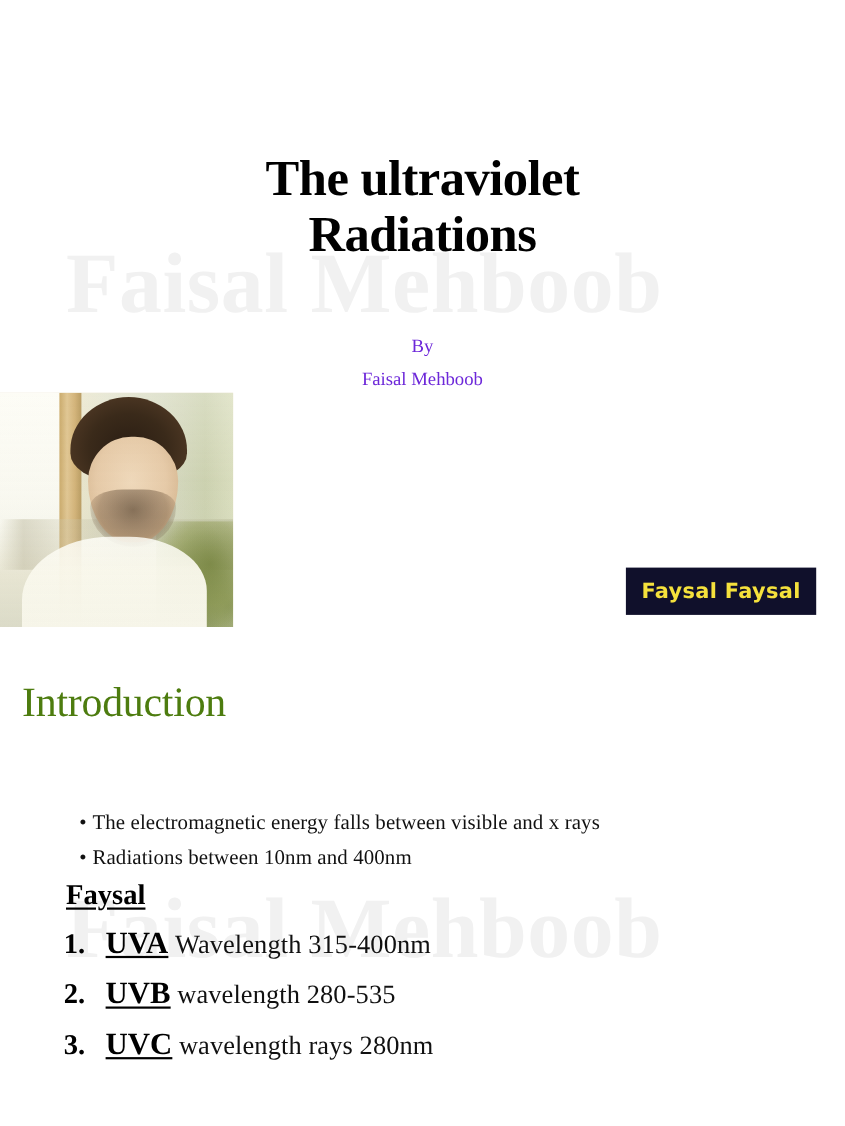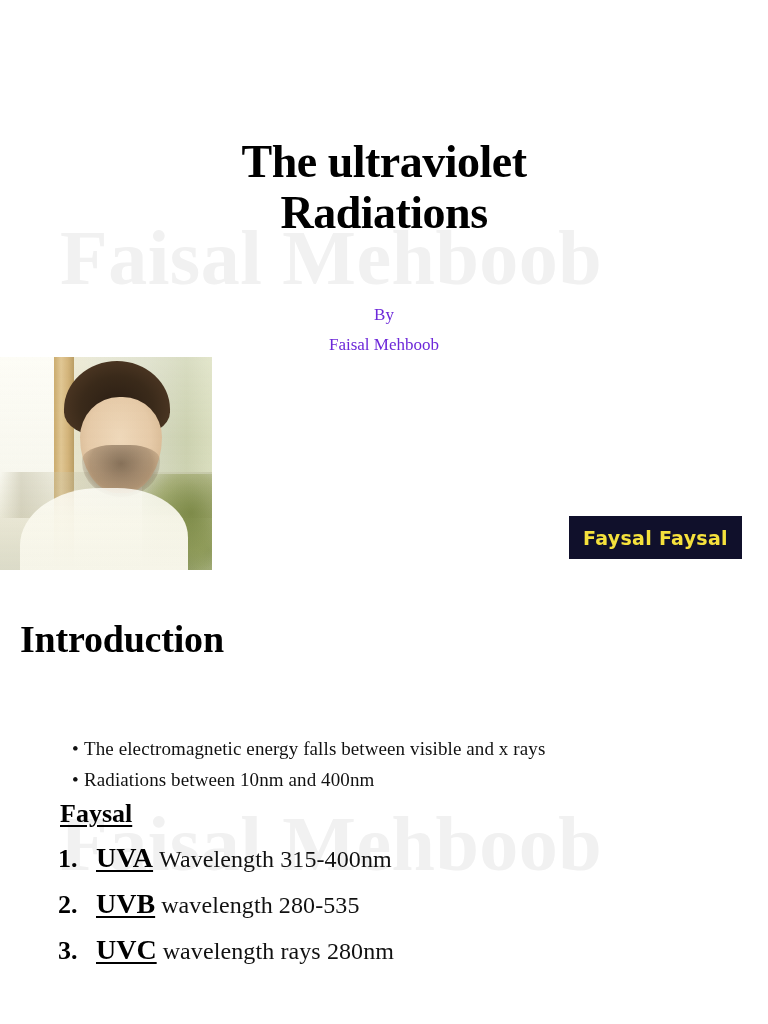--- a/index.html
+++ b/index.html
@@ -224,25 +224,25 @@
     color: #f5e13c;
     white-space: nowrap;
   }
 
   
   .section-heading {
     position: absolute;
     left: 20px;
     top: 620px;
     font-family: "Liberation Serif", "DejaVu Serif", serif;
-    font-weight: 700;
+    font-weight: 400;
     font-size: 38px;
     line-height: 1.05;
     letter-spacing: -0.2px;
-    color: #000000;
+    color: #4d7c0f;
     z-index: 5;
   }
 
   
   .bullets {
     position: absolute;
     left: 58px;
     top: 734px;
     width: 650px;
     z-index: 5;

